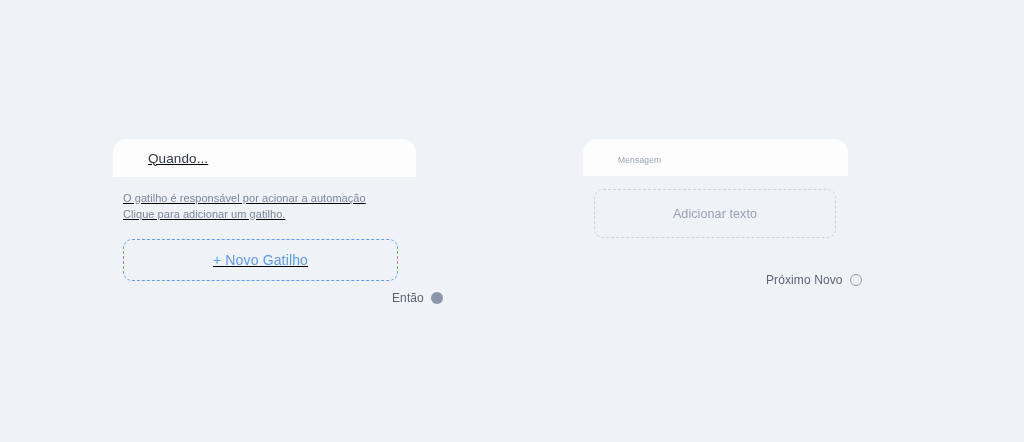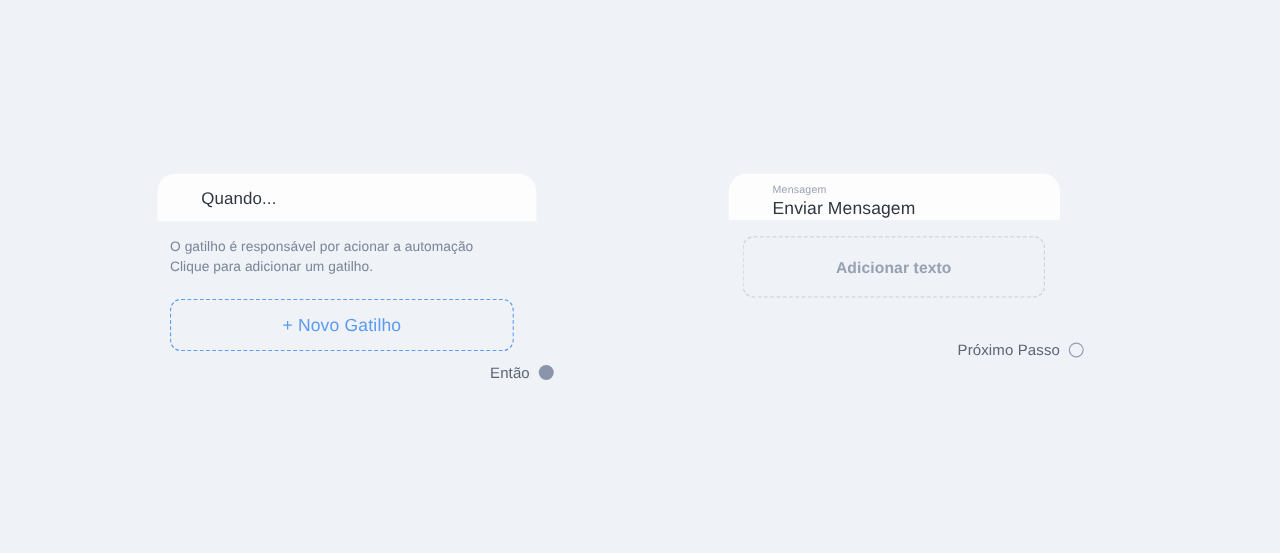--- a/index.html
+++ b/index.html
@@ -27,23 +27,24 @@
     background: #fdfdfe;
     border-radius: 14px 14px 0 0;
     box-sizing: border-box;
   }
   .card-body {
     box-sizing: border-box;
   }
 
   
   #trigger-card {
-    left: 126px;
+    left: 113px;
     top: 139px;
     width: 303px;
+    text-decoration: underline;
   }
   #trigger-card .card-header {
     height: 38px;
     display: flex;
     align-items: center;
     padding-left: 35px;
   }
   .trigger-title {
     font-size: 13.5px;
     color: #2f3640;
@@ -157,21 +158,20 @@
     justify-content: center;
     cursor: pointer;
     box-sizing: border-box;
     padding: 0;
     font-family: inherit;
   }
   .add-text-label {
     font-size: 12.5px;
     color: #97a1b2;
     letter-spacing: .1px;
-    font-weight: bold;
   }
 </style>
 </head>
 <body>
 
 <div class="canvas">
 
   <div class="card" id="trigger-card">
     <div class="card-header">
       <span class="trigger-title">Quando...</span>
@@ -186,27 +186,26 @@
   </div>
 
   <div class="connector" id="then-connector">
     <span class="connector-label">Então</span>
     <span class="dot-filled"></span>
   </div>
 
   <div class="card" id="action-card">
     <div class="card-header">
       <span class="action-app">Mensagem</span>
-      <span class="action-title">Enviar Mensagem</span>
     </div>
     <div class="card-body">
       <button class="add-text-box">
         <span class="add-text-label">Adicionar texto</span>
       </button>
     </div>
   </div>
 
   <div class="connector" id="next-step-connector">
-    <span class="connector-label">Próximo Passo</span>
+    <span class="connector-label">Próximo Novo</span>
     <span class="dot-hollow"></span>
   </div>
 
 </div>
 
 </body></html>

